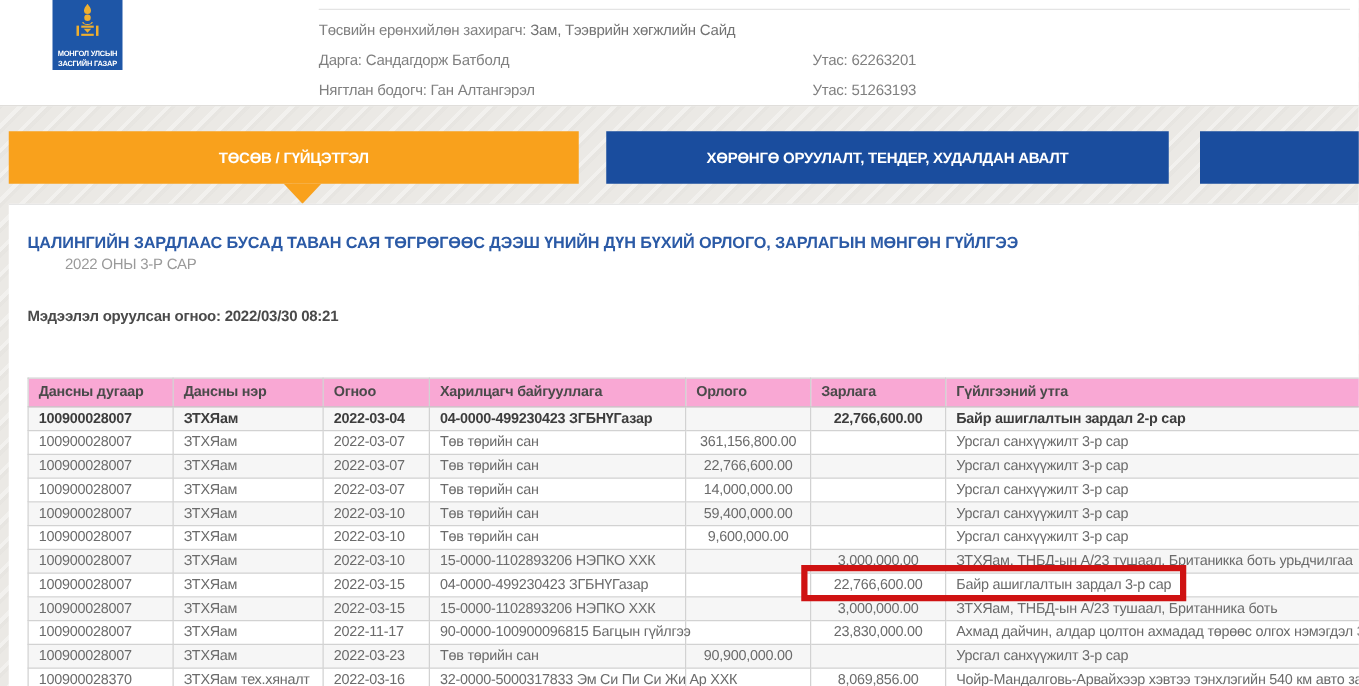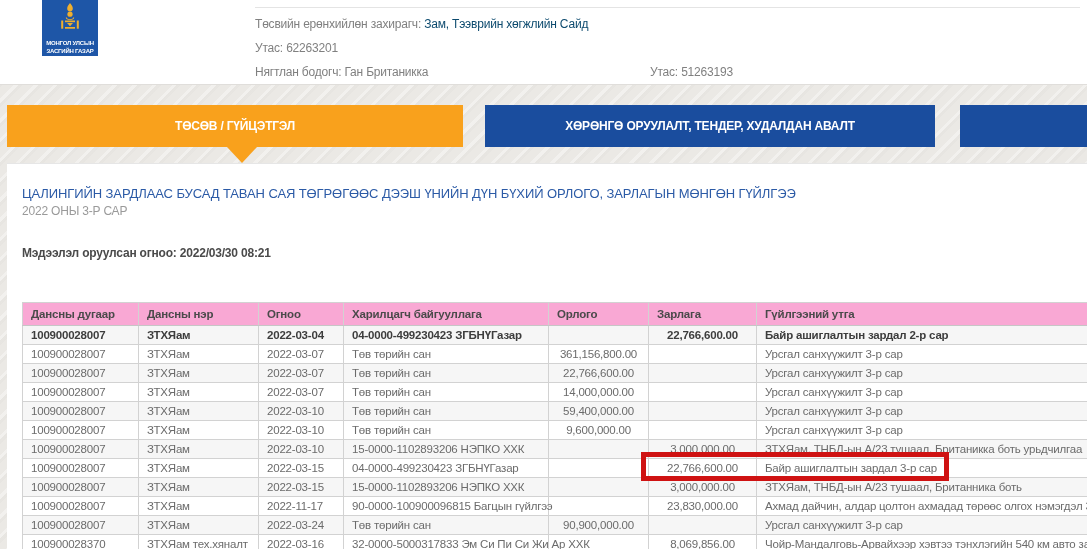--- a/index.html
+++ b/index.html
@@ -12,34 +12,34 @@
   }
 
   
   .header-panel { position:absolute; left:0; top:0; width:1087px; height:85px; background:#fff; border-bottom:1px solid #e0dedb; }
   .logo-square { position:absolute; left:42px; top:0; width:56px; height:56px; background:#1e56a7; display:flex; flex-direction:column; align-items:center; justify-content:flex-start; padding-top:3px; }
   .logo-gov-text { color:#fff; font-size:6px; line-height:7px; font-weight:bold; text-align:center; margin-top:1px; letter-spacing:-0.2px; }
   .brand { position:absolute; left:105px; top:13px; color:#2a61ad; font-weight:bold; font-size:15px; line-height:18px; letter-spacing:-0.2px; }
   .info-block { position:absolute; left:255px; top:7px; width:825px; border-top:1px solid #e4e4e4; padding-top:9px; font-size:12px; color:#808080; letter-spacing:-0.2px; }
   .info-row { display:flex; margin-bottom:9px; line-height:15px; }
   .info-left { width:395px; }
-  .info-link { color:#0c4a6e; text-decoration:none; cursor:pointer; }
+  .info-link { color:#737373; text-decoration:none; cursor:pointer; }
 
   
   .tabs { position:absolute; left:0; top:105px; width:1087px; height:60px;padding-left:24px; }
   .tab { position:absolute; top:0; height:42px; display:flex; align-items:center; justify-content:center; color:#fff; font-weight:bold; font-size:12px; letter-spacing:-0.2px; cursor:pointer; }
   .tab-orange { left:7px; width:456px; background:#f9a11c; }
   .tab-blue1 { left:485px; width:450px; background:#1a4d9e; }
   .tab-blue2 { left:960px; width:200px; background:#1a4d9e; }
   .tab-pointer { position:absolute; left:220px; top:42px; width:0; height:0; border-left:15px solid transparent; border-right:15px solid transparent; border-top:16px solid #f9a11c; }
 
   
   .content-panel { position:absolute; left:7px; top:163px; width:1080px; height:386px; background:#fff; border-top:1px solid #e6e6e6; padding:22px 0 0 15px; }
-  .page-title { color:#2b5aa6; font-size:13px; font-weight:normal; letter-spacing:-0.1px; line-height:16px; }
-  .page-subtitle { color:#9a9a9a; font-size:12px; margin-top:2px; letter-spacing:-0.2px; }
+  .page-title { color:#2b5aa6; font-size:13px; font-weight:bold; letter-spacing:-0.1px; line-height:16px; }
+  .page-subtitle { color:#9a9a9a; font-size:12px; margin-top:2px; letter-spacing:-0.2px;margin-left:30px; }
   .page-meta { color:#4a4a4a; font-size:12px; font-weight:bold; margin-top:28px; letter-spacing:-0.2px; }
 
   
   .table-wrap { position:relative; margin-top:42px; width:1070px; }
   table { border-collapse:collapse; table-layout:fixed; width:1070px; font-size:11.5px; letter-spacing:-0.2px; }
   col.c1{width:116px;} col.c2{width:120px;} col.c3{width:85px;} col.c4{width:205px;}
   col.c5{width:100px;} col.c6{width:108px;} col.c7{width:336px;}
   th, td { border:1px solid #d2d2d2; white-space:nowrap; overflow:visible; padding:0 8px; }
   th { background:#f9a8d4; color:#4a4a4a; text-align:left; font-weight:bold; height:23px; border-bottom:1px solid #c6c6c6; }
   td { height:19px; color:#6b6b6b; }
@@ -71,24 +71,25 @@
     <div class="logo-gov-text">МОНГОЛ УЛСЫН</div>
     <div class="logo-gov-text">ЗАСГИЙН ГАЗАР</div>
   </div>
 
   <div class="info-block">
     <div class="info-row">
       <span>Төсвийн ерөнхийлөн захирагч: </span>&nbsp;
       <a class="info-link">Зам, Тээврийн хөгжлийн Сайд</a>
     </div>
     <div class="info-row">
+      <span class="info-left">Дарга: Сандагдорж Батболд</span>
       <span>Утас: 62263201</span>
     </div>
     <div class="info-row">
-      <span class="info-left">Нягтлан бодогч: Ган Британикка</span>
+      <span class="info-left">Нягтлан бодогч: Ган Алтангэрэл</span>
       <span>Утас: 51263193</span>
     </div>
   </div>
 </div>
 
 <div class="tabs">
   <div class="tab tab-orange">
     <span>ТӨСӨВ / ГҮЙЦЭТГЭЛ</span>
     <div class="tab-pointer"></div>
   </div>
@@ -214,21 +215,21 @@
             <td>ЗТХЯам</td>
             <td>2022-11-17</td>
             <td>90-0000-100900096815 Багцын гүйлгээ</td>
             <td class="num"></td>
             <td class="num">23,830,000.00</td>
             <td>Ахмад дайчин, алдар цолтон ахмадад төрөөс олгох нэмэгдэл 3-р сар</td>
           </tr>
           <tr>
             <td>100900028007</td>
             <td>ЗТХЯам</td>
-            <td>2022-03-24</td>
+            <td>2022-03-23</td>
             <td>Төв төрийн сан</td>
             <td class="num">90,900,000.00</td>
             <td class="num"></td>
             <td>Урсгал санхүүжилт 3-р сар</td>
           </tr>
           <tr>
             <td>100900028370</td>
             <td>ЗТХЯам тех.хяналт</td>
             <td>2022-03-16</td>
             <td>32-0000-5000317833 Эм Си Пи Си Жи Ар ХХК</td>

